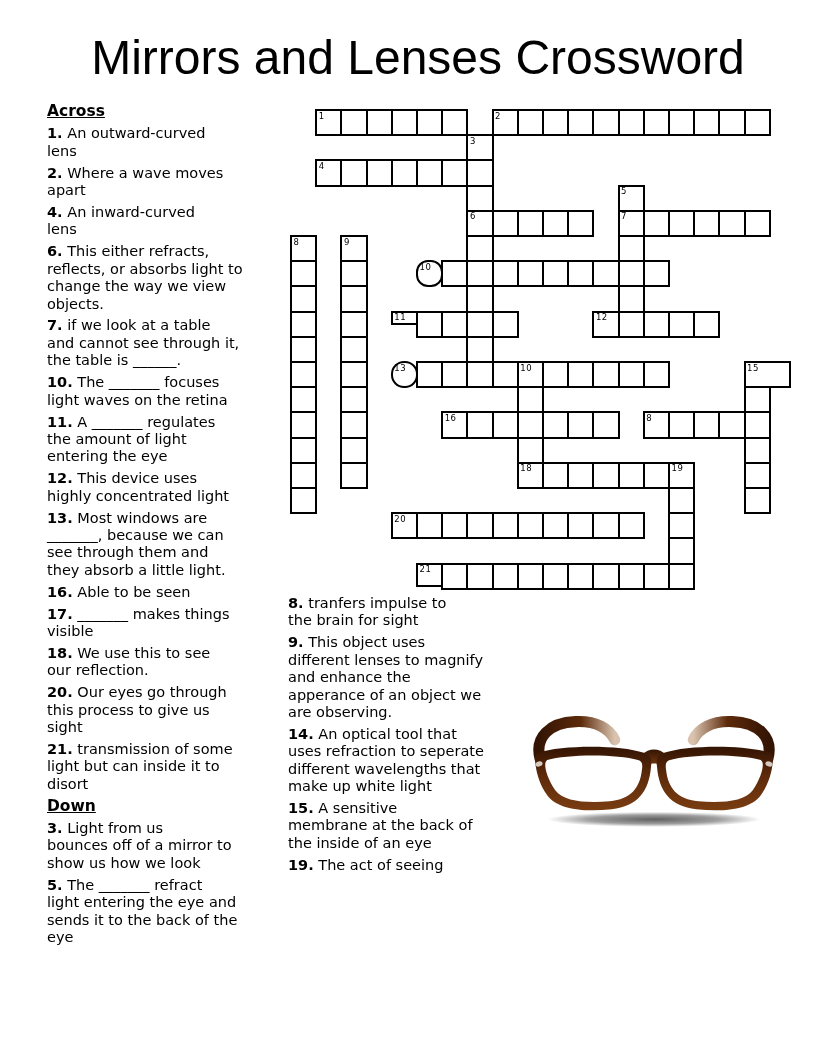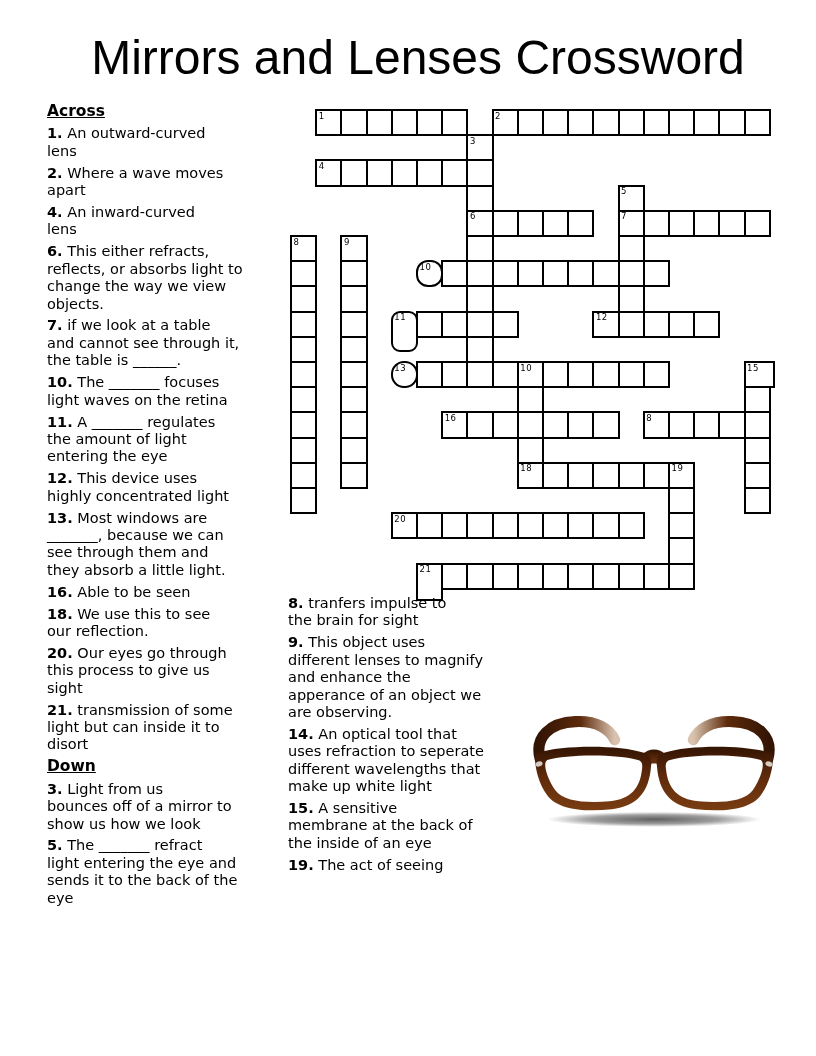--- a/index.html
+++ b/index.html
@@ -94,20 +94,22 @@
       <p class="clue"><b class="num">11.</b> <span class="txt">A _______ regulates
 the amount of light
 entering the eye</span></p>
       <p class="clue"><b class="num">12.</b> <span class="txt">This device uses
 highly concentrated light</span></p>
       <p class="clue"><b class="num">13.</b> <span class="txt">Most windows are
 _______, because we can
 see through them and
 they absorb a little light.</span></p>
       <p class="clue"><b class="num">16.</b> <span class="txt">Able to be seen</span></p>
+      <p class="clue"><b class="num">17.</b> <span class="txt">_______ makes things
+visible</span></p>
       <p class="clue"><b class="num">18.</b> <span class="txt">We use this to see
 our reflection.</span></p>
       <p class="clue"><b class="num">20.</b> <span class="txt">Our eyes go through
 this process to give us
 sight</span></p>
       <p class="clue"><b class="num">21.</b> <span class="txt">transmission of some
 light but can inside it to
 disort</span></p>
       <p class="heading">Down</p>
       <p class="clue"><b class="num">3.</b> <span class="txt">Light from us
@@ -210,21 +212,21 @@
       <div class="cell" style="left: 126px; top: 151.2px; width: 27.2px; height: 27.2px; border-radius: 12px;">
         <span class="cellnum">10</span>
       </div>
       <div class="cell" style="left: 151.2px; top: 151.2px; width: 27.2px; height: 27.2px;"></div>
       <div class="cell" style="left: 201.6px; top: 151.2px; width: 27.2px; height: 27.2px;"></div>
       <div class="cell" style="left: 226.8px; top: 151.2px; width: 27.2px; height: 27.2px;"></div>
       <div class="cell" style="left: 252px; top: 151.2px; width: 27.2px; height: 27.2px;"></div>
       <div class="cell" style="left: 277.2px; top: 151.2px; width: 27.2px; height: 27.2px;"></div>
       <div class="cell" style="left: 302.4px; top: 151.2px; width: 27.2px; height: 27.2px;"></div>
       <div class="cell" style="left: 352.8px; top: 151.2px; width: 27.2px; height: 27.2px;"></div>
-      <div class="cell" style="left: 100.8px; top: 201.6px; width: 27.2px; height: 41px; border-radius: 9px;">
+      <div class="cell" style="left: 100.8px; top: 201.6px; width: 27.2px; height: 14px;">
         <span class="cellnum">11</span>
       </div>
       <div class="cell" style="left: 126px; top: 201.6px; width: 27.2px; height: 27.2px;"></div>
       <div class="cell" style="left: 151.2px; top: 201.6px; width: 27.2px; height: 27.2px;"></div>
       <div class="cell" style="left: 201.6px; top: 201.6px; width: 27.2px; height: 27.2px;"></div>
       <div class="cell" style="left: 302.4px; top: 201.6px; width: 27.2px; height: 27.2px;">
         <span class="cellnum">12</span>
       </div>
       <div class="cell" style="left: 352.8px; top: 201.6px; width: 27.2px; height: 27.2px;"></div>
       <div class="cell" style="left: 378px; top: 201.6px; width: 27.2px; height: 27.2px;"></div>
@@ -242,21 +244,21 @@
       <div class="cell" style="left: 277.2px; top: 252px; width: 27.2px; height: 27.2px;"></div>
       <div class="cell" style="left: 302.4px; top: 252px; width: 27.2px; height: 27.2px;"></div>
       <div class="cell" style="left: 327.6px; top: 252px; width: 27.2px; height: 27.2px;"></div>
       <div class="cell" style="left: 352.8px; top: 252px; width: 27.2px; height: 27.2px;"></div>
       <div class="cell" style="left: 226.8px; top: 277.2px; width: 27.2px; height: 27.2px;"></div>
       <div class="cell" style="left: 226.8px; top: 302.4px; width: 27.2px; height: 27.2px;"></div>
       <div class="cell" style="left: 226.8px; top: 327.6px; width: 27.2px; height: 27.2px;"></div>
       <div class="cell" style="left: 226.8px; top: 352.8px; width: 27.2px; height: 27.2px;">
         <span class="cellnum">18</span>
       </div>
-      <div class="cell" style="left: 453.6px; top: 252px; width: 31px; height: 27.2px; text-decoration: underline;">
+      <div class="cell" style="left: 453.6px; top: 252px; width: 47px; height: 27.2px; text-decoration: underline;">
         <span class="cellnum">15</span>
       </div>
       <div class="cell" style="left: 453.6px; top: 277.2px; width: 27.2px; height: 27.2px;"></div>
       <div class="cell" style="left: 453.6px; top: 302.4px; width: 27.2px; height: 27.2px;"></div>
       <div class="cell" style="left: 453.6px; top: 327.6px; width: 27.2px; height: 27.2px;"></div>
       <div class="cell" style="left: 453.6px; top: 352.8px; width: 27.2px; height: 27.2px;"></div>
       <div class="cell" style="left: 453.6px; top: 378px; width: 27.2px; height: 27.2px;"></div>
       <div class="cell" style="left: 151.2px; top: 302.4px; width: 27.2px; height: 27.2px;">
         <span class="cellnum">16</span>
       </div>
@@ -288,21 +290,21 @@
       </div>
       <div class="cell" style="left: 126px; top: 403.2px; width: 27.2px; height: 27.2px;"></div>
       <div class="cell" style="left: 151.2px; top: 403.2px; width: 27.2px; height: 27.2px;"></div>
       <div class="cell" style="left: 176.4px; top: 403.2px; width: 27.2px; height: 27.2px;"></div>
       <div class="cell" style="left: 201.6px; top: 403.2px; width: 27.2px; height: 27.2px;"></div>
       <div class="cell" style="left: 226.8px; top: 403.2px; width: 27.2px; height: 27.2px;"></div>
       <div class="cell" style="left: 252px; top: 403.2px; width: 27.2px; height: 27.2px;"></div>
       <div class="cell" style="left: 277.2px; top: 403.2px; width: 27.2px; height: 27.2px;"></div>
       <div class="cell" style="left: 302.4px; top: 403.2px; width: 27.2px; height: 27.2px;"></div>
       <div class="cell" style="left: 327.6px; top: 403.2px; width: 27.2px; height: 27.2px;"></div>
-      <div class="cell" style="left: 126px; top: 453.6px; width: 27.2px; height: 38px;">
+      <div class="cell" style="left: 126px; top: 453.6px; width: 27.2px; height: 24px;">
         <span class="cellnum">21</span>
       </div>
       <div class="cell" style="left: 151.2px; top: 453.6px; width: 27.2px; height: 27.2px;"></div>
       <div class="cell" style="left: 176.4px; top: 453.6px; width: 27.2px; height: 27.2px;"></div>
       <div class="cell" style="left: 201.6px; top: 453.6px; width: 27.2px; height: 27.2px;"></div>
       <div class="cell" style="left: 226.8px; top: 453.6px; width: 27.2px; height: 27.2px;"></div>
       <div class="cell" style="left: 252px; top: 453.6px; width: 27.2px; height: 27.2px;"></div>
       <div class="cell" style="left: 277.2px; top: 453.6px; width: 27.2px; height: 27.2px;"></div>
       <div class="cell" style="left: 302.4px; top: 453.6px; width: 27.2px; height: 27.2px;"></div>
       <div class="cell" style="left: 327.6px; top: 453.6px; width: 27.2px; height: 27.2px;"></div>

